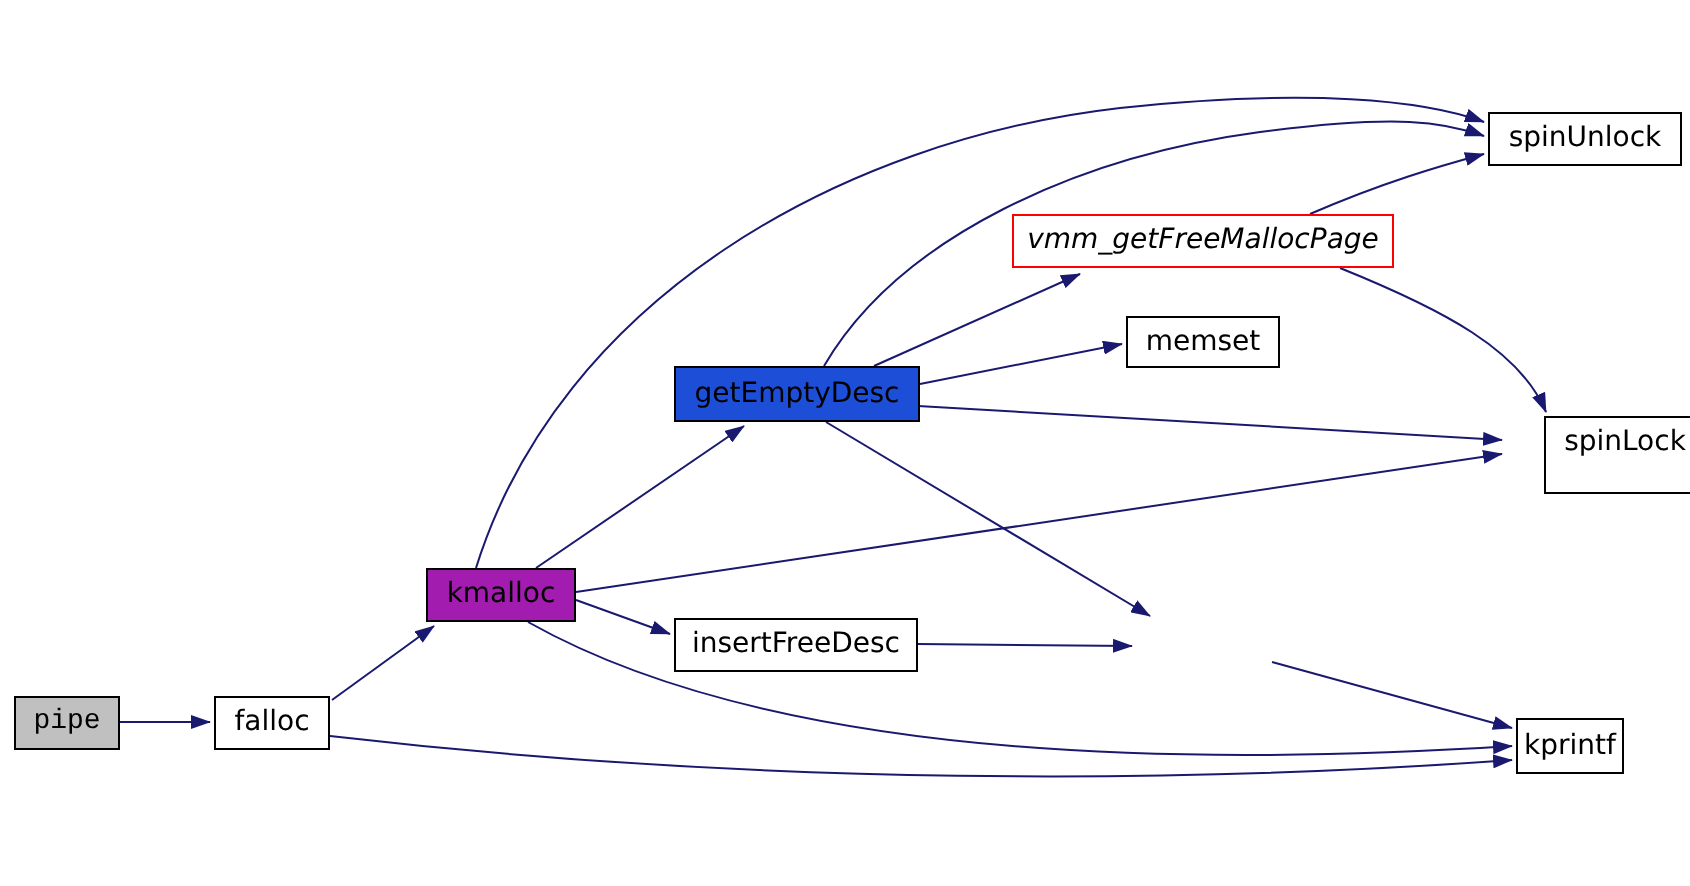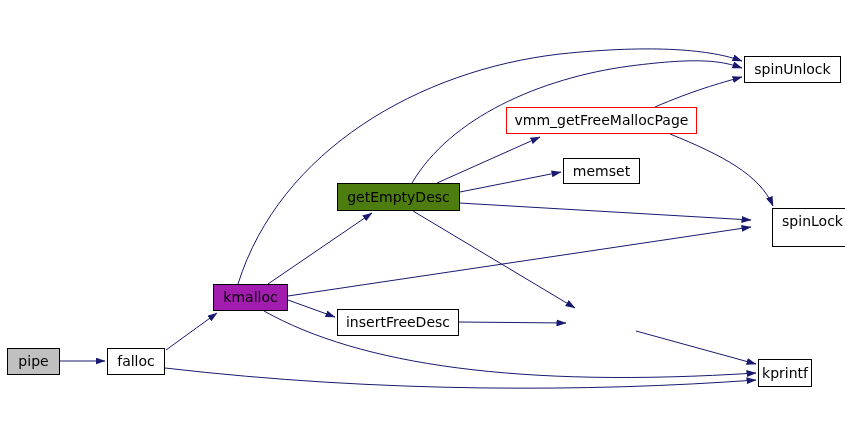--- a/index.html
+++ b/index.html
@@ -56,23 +56,23 @@
       <path d="M 437,183 L 540,137" fill="none" stroke="#191970" stroke-width="1" marker-end="url(#arrowhead)"></path>
       <path d="M 460,192 L 561,172" fill="none" stroke="#191970" stroke-width="1" marker-end="url(#arrowhead)"></path>
       <path d="M 459,203 L 751,220" fill="none" stroke="#191970" stroke-width="1" marker-end="url(#arrowhead)"></path>
       <path d="M 413,211 L 575,308" fill="none" stroke="#191970" stroke-width="1" marker-end="url(#arrowhead)"></path>
       <path d="M 412,183 C 450,118 540,78 630,66 C 700,57 722,61 742,68" fill="none" stroke="#191970" stroke-width="1" marker-end="url(#arrowhead)"></path>
       <path d="M 459,322 L 566,323" fill="none" stroke="#191970" stroke-width="1" marker-end="url(#arrowhead)"></path>
       <path d="M 655,107 C 692,91 720,83 742,77" fill="none" stroke="#191970" stroke-width="1" marker-end="url(#arrowhead)"></path>
       <path d="M 670,134 C 722,155 760,175 773,206" fill="none" stroke="#191970" stroke-width="1" marker-end="url(#arrowhead)"></path>
       <path d="M 636,331 L 756,364" fill="none" stroke="#191970" stroke-width="1" marker-end="url(#arrowhead)"></path>
     </svg>
-    <div class="node" style="left: 7px; top: 348px; width: 53px; height: 27px; line-height: 25px; background: rgb(192, 192, 192); border-color: rgb(0, 0, 0);">pipe</div>
+    <div class="node" style="left: 7px; top: 348px; width: 53px; height: 27px; line-height: 25px; background: rgb(192, 192, 192); border-color: rgb(0, 0, 0); font-family: Liberation Mono, monospace;">pipe</div>
     <div class="node" style="left: 107px; top: 348px; width: 58px; height: 27px; line-height: 25px; background: rgb(255, 255, 255); border-color: rgb(0, 0, 0);">falloc</div>
     <div class="node" style="left: 213px; top: 284px; width: 75px; height: 27px; line-height: 25px; background: #a21caf; border-color: rgb(0, 0, 0);">kmalloc</div>
     <div class="node" style="left: 337px; top: 309px; width: 122px; height: 27px; line-height: 25px; background: rgb(255, 255, 255); border-color: rgb(0, 0, 0);">insertFreeDesc</div>
-    <div class="node" style="left: 337px; top: 183px; width: 123px; height: 28px; line-height: 26px; background: #4d7c0f; border-color: rgb(0, 0, 0);">getEmptyDesc</div>
+    <div class="node" style="left: 337px; top: 183px; width: 123px; height: 28px; line-height: 26px; background: #1d4ed8; border-color: rgb(0, 0, 0);">getEmptyDesc</div>
     <div class="node" style="left: 563px; top: 158px; width: 77px; height: 26px; line-height: 24px; background: rgb(255, 255, 255); border-color: rgb(0, 0, 0);">memset</div>
-    <div class="node" style="left: 506px; top: 107px; width: 191px; height: 27px; line-height: 25px; background: rgb(255, 255, 255); border-color: rgb(255, 0, 0);">vmm_getFreeMallocPage</div>
+    <div class="node" style="left: 506px; top: 107px; width: 191px; height: 27px; line-height: 25px; background: rgb(255, 255, 255); border-color: rgb(255, 0, 0); font-style: italic;">vmm_getFreeMallocPage</div>
     <div class="node" style="left: 744px; top: 56px; width: 97px; height: 27px; line-height: 25px; background: rgb(255, 255, 255); border-color: rgb(0, 0, 0);">spinUnlock</div>
     <div class="node" style="left: 772px; top: 208px; width: 81px; height: 39px; line-height: 25px; background: rgb(255, 255, 255); border-color: rgb(0, 0, 0);">spinLock</div>
     <div class="node" style="left: 758px; top: 359px; width: 54px; height: 28px; line-height: 26px; background: rgb(255, 255, 255); border-color: rgb(0, 0, 0);">kprintf</div>
   </div>
 
 </body></html>

